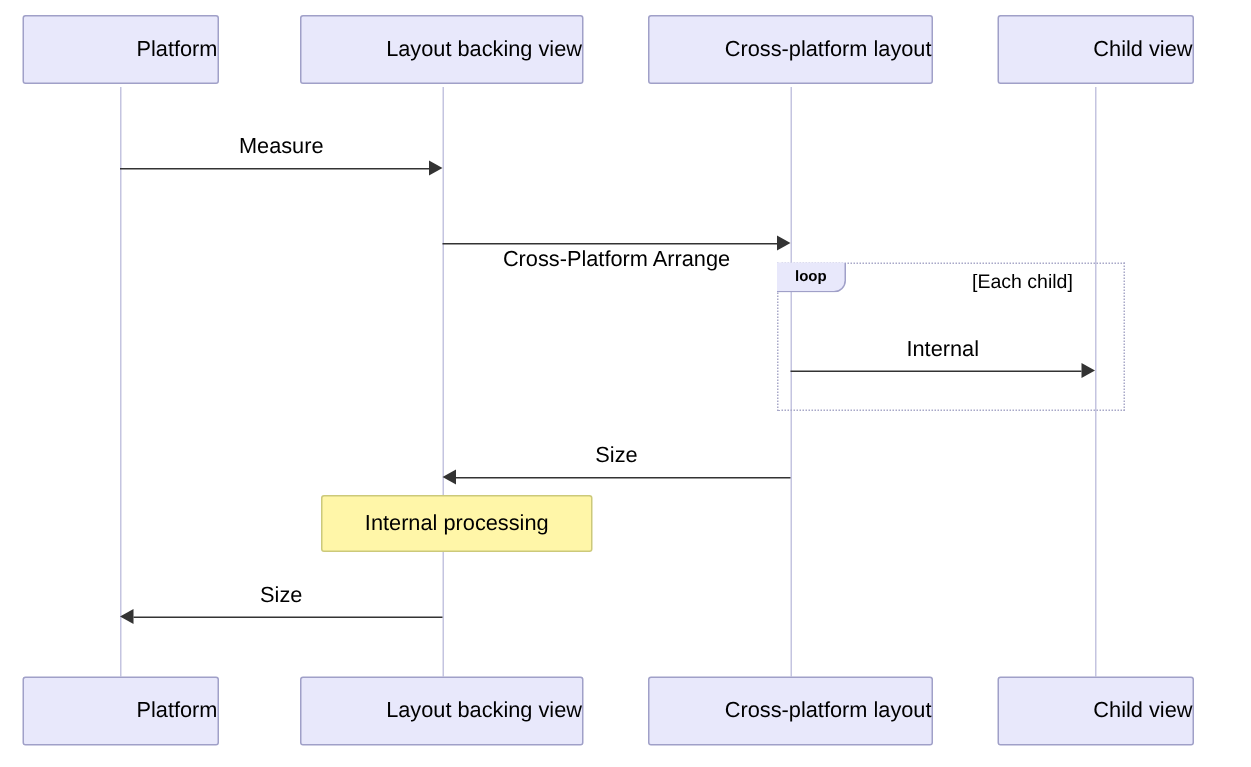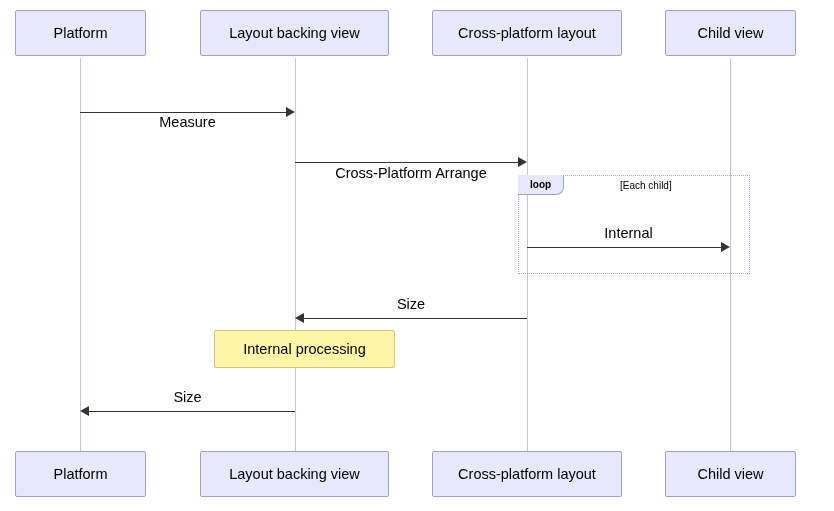--- a/index.html
+++ b/index.html
@@ -11,21 +11,21 @@
     width: 834px;
     height: 511px;
     position: relative;
   }
   .participant {
     position: absolute;
     background: #e8e8fb;
     border: 1px solid #a0a0c8;
     border-radius: 2px;
     padding: 14px 0;
-    text-align: center;
+    text-align: right;
     font-weight: 400;
   }
   .lifeline {
     position: absolute;
     width: 1px;
     background: #c4c4e0;
   }
   .msg-line {
     position: absolute;
     height: 1px;
@@ -61,21 +61,22 @@
     border: 1px solid #a0a0c8;
     border-top: none;
     border-left: none;
     border-radius: 0 0 8px 0;
     padding: 4px 12px;
     font-weight: 700;
     font-size: 10px;
   }
   .loop-text {
     position: absolute;
-    font-size: 10px;
+    font-size: 13px;
+    margin-left: 28px;
   }
   .note {
     position: absolute;
     background: #fff6a8;
     border: 1px solid #ccc97a;
     border-radius: 2px;
     padding: 10px 12px;
     text-align: center;
   }
 </style>
@@ -90,21 +91,21 @@
 <div class="participant" style="left:15px; top:10px; width:131px;"><span>Platform</span></div>
 <div class="participant" style="left:200px; top:10px; width:189px;"><span>Layout backing view</span></div>
 <div class="participant" style="left:432px; top:10px; width:190px;"><span>Cross-platform layout</span></div>
 <div class="participant" style="left:665px; top:10px; width:131px;"><span>Child view</span></div>
 
 <div class="participant" style="left:15px; top:451px; width:131px;"><span>Platform</span></div>
 <div class="participant" style="left:200px; top:451px; width:189px;"><span>Layout backing view</span></div>
 <div class="participant" style="left:432px; top:451px; width:190px;"><span>Cross-platform layout</span></div>
 <div class="participant" style="left:665px; top:451px; width:131px;"><span>Child view</span></div>
 
-<div class="msg-label" style="left:80px; top:90px; width:215px;margin-top:24px;">Measure</div>
+<div class="msg-label" style="left:80px; top:90px; width:215px;">Measure</div>
 <div class="msg-line" style="left:80px; top:112px; width:206px;"></div>
 <div class="arrow-right" style="left:286px; top:107px;"></div>
 
 <div class="msg-label" style="left:295px; top:140px; width:232px;margin-top:25px;">Cross-Platform Arrange</div>
 <div class="msg-line" style="left:295px; top:162px; width:223px;"></div>
 <div class="arrow-right" style="left:518px; top:157px;"></div>
 
 <div class="loop-box" style="left:518px; top:175px; width:232px; height:99px;"></div>
 <div class="loop-tag" style="left:518px; top:175px;"><span>loop</span></div>
 <div class="loop-text" style="left:620px; top:180px;">[Each child]</div>

